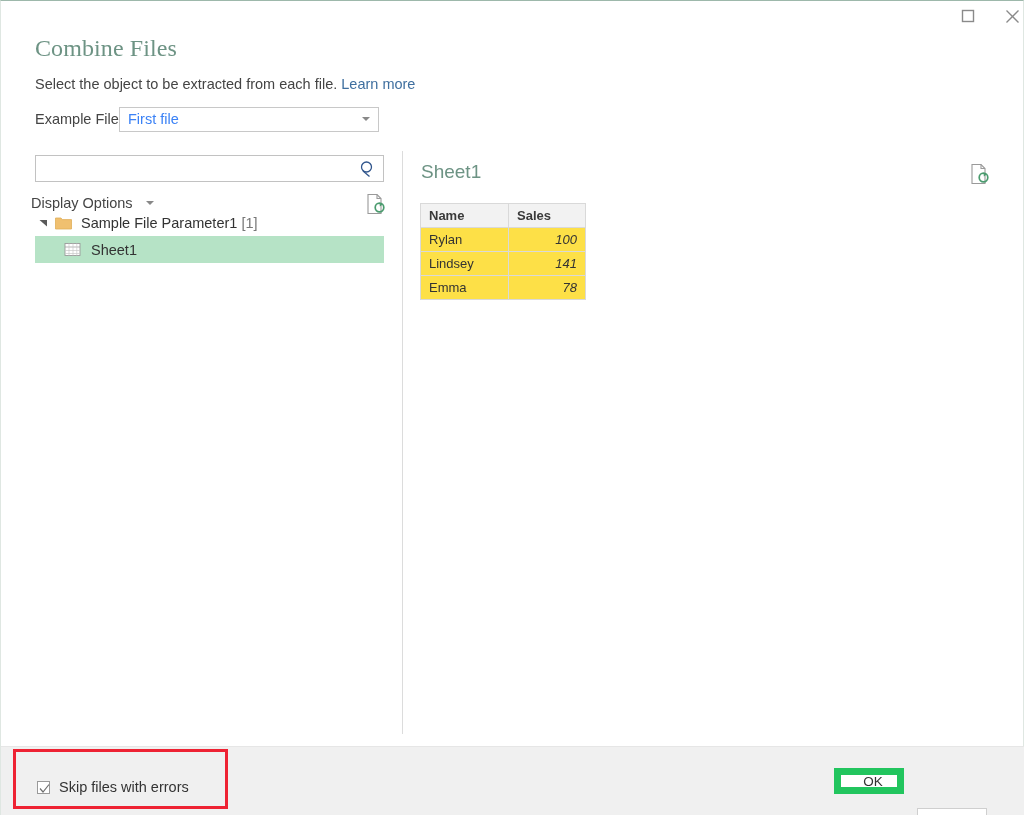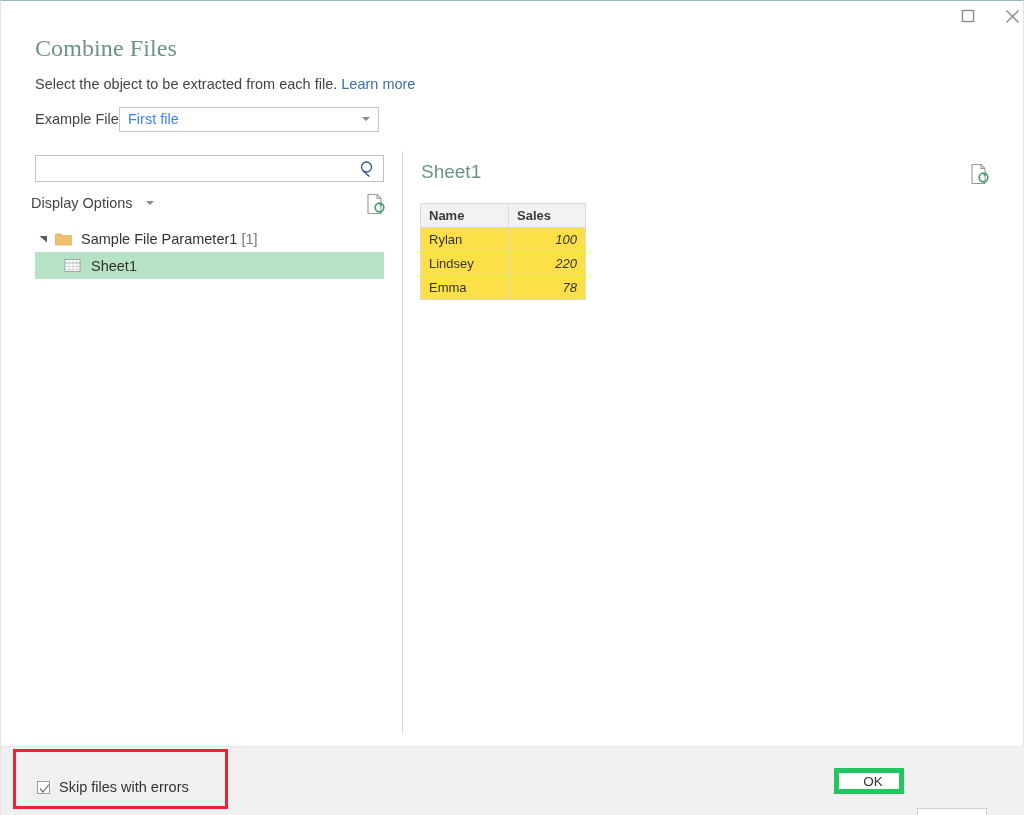--- a/index.html
+++ b/index.html
@@ -162,21 +162,21 @@
   .refresh-icon-right {
     position: absolute;
     left: 968px; top: 162px;
     width: 20px; height: 22px;
     cursor: pointer;
   }
 
   
   .tree {
     position: absolute;
-    left: 34px; top: 224px;
+    left: 34px; top: 208px;
     width: 349px;
   }
   .tree-node {
     position: relative;
     height: 27px;
     display: flex;
     align-items: center;
     cursor: default;
   }
   .tree-node.child {
@@ -299,21 +299,21 @@
     font-size: 13.5px;
     color: #333333;
     display: flex;
     align-items: center;
     justify-content: center;
     box-sizing: border-box;
     cursor: pointer;
   }
   #btn-ok {
     left: 833px;
-    border: 5px solid #22c55e;
+    border: 7px solid #22c55e;
     padding-left: 8px;
   }
   #btn-cancel {
     left: 916px;
     border: 1px solid #cfcfcf;
     margin-top: 40px;
   }
 
   
   .annotation-box {
@@ -427,21 +427,21 @@
         <th class="col-sales">Sales</th>
       </tr>
     </thead>
     <tbody>
       <tr>
         <td>Rylan</td>
         <td class="num">100</td>
       </tr>
       <tr>
         <td>Lindsey</td>
-        <td class="num">220</td>
+        <td class="num">141</td>
       </tr>
       <tr>
         <td>Emma</td>
         <td class="num">78</td>
       </tr>
     </tbody>
   </table>
 
   <div class="footer">
     <div class="skip-row">

